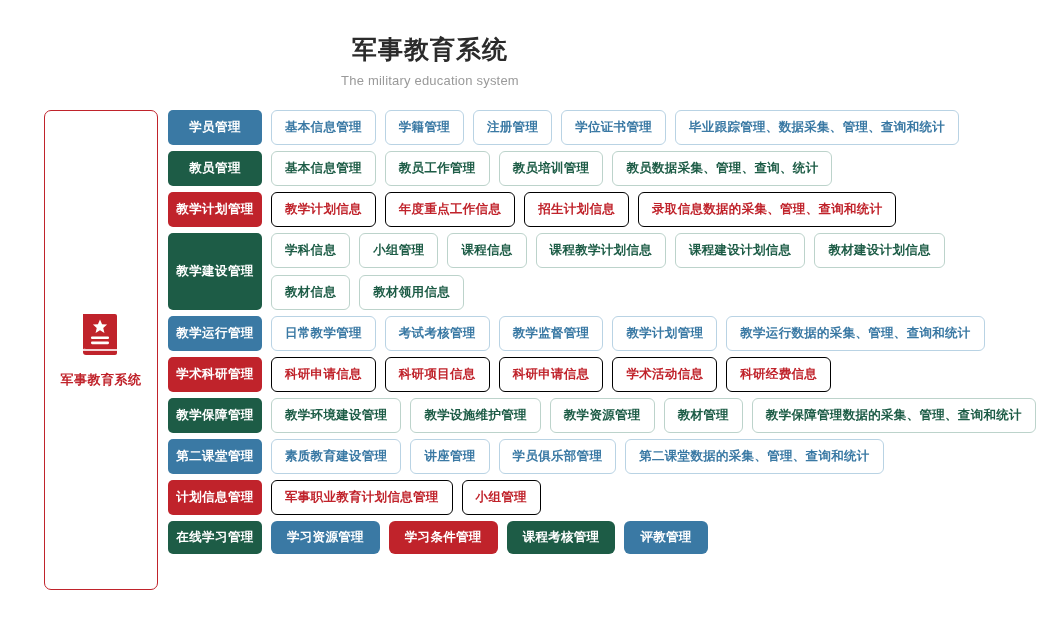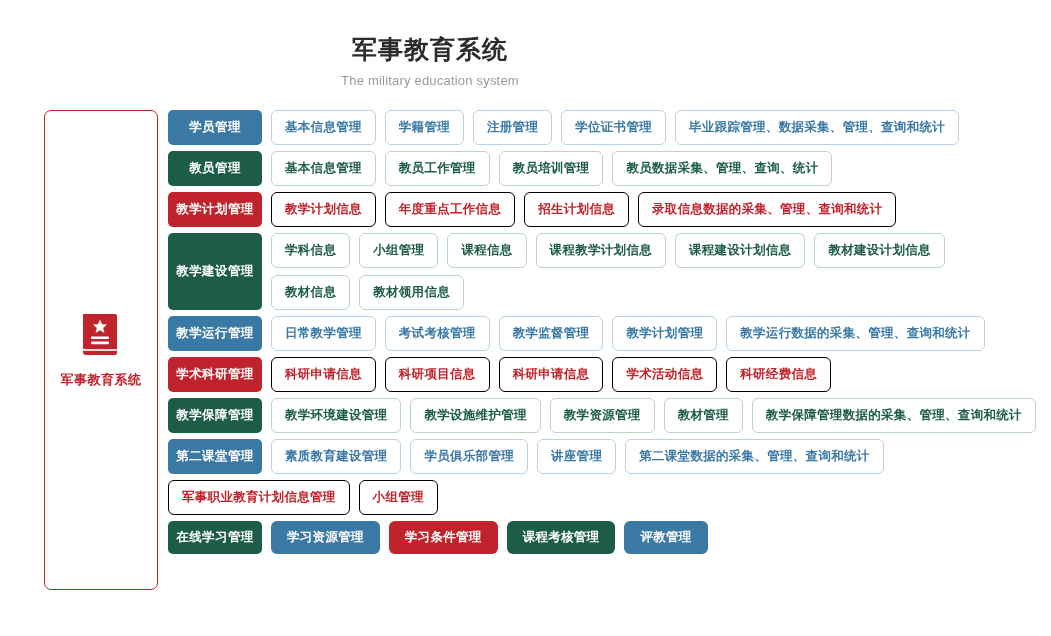--- a/index.html
+++ b/index.html
@@ -242,27 +242,28 @@
               <div class="item green">教材管理</div>
               <div class="item green">教学保障管理数据的采集、管理、查询和统计</div>
             </div>
           </div>
         </div>
         <div class="row">
           <div class="cat blue">第二课堂管理</div>
           <div class="items">
             <div class="item-line">
               <div class="item blue">素质教育建设管理</div>
+              <div class="item blue">讲座管理</div>
               <div class="item blue">学员俱乐部管理</div>
-              <div class="item blue">讲座管理</div>
               <div class="item blue">第二课堂数据的采集、管理、查询和统计</div>
             </div>
           </div>
         </div>
         <div class="row">
+          <div class="cat red">计划信息管理</div>
           <div class="items">
             <div class="item-line">
               <div class="item red">军事职业教育计划信息管理</div>
               <div class="item red">小组管理</div>
             </div>
           </div>
         </div>
         <div class="row">
           <div class="cat green">在线学习管理</div>
           <div class="items">

